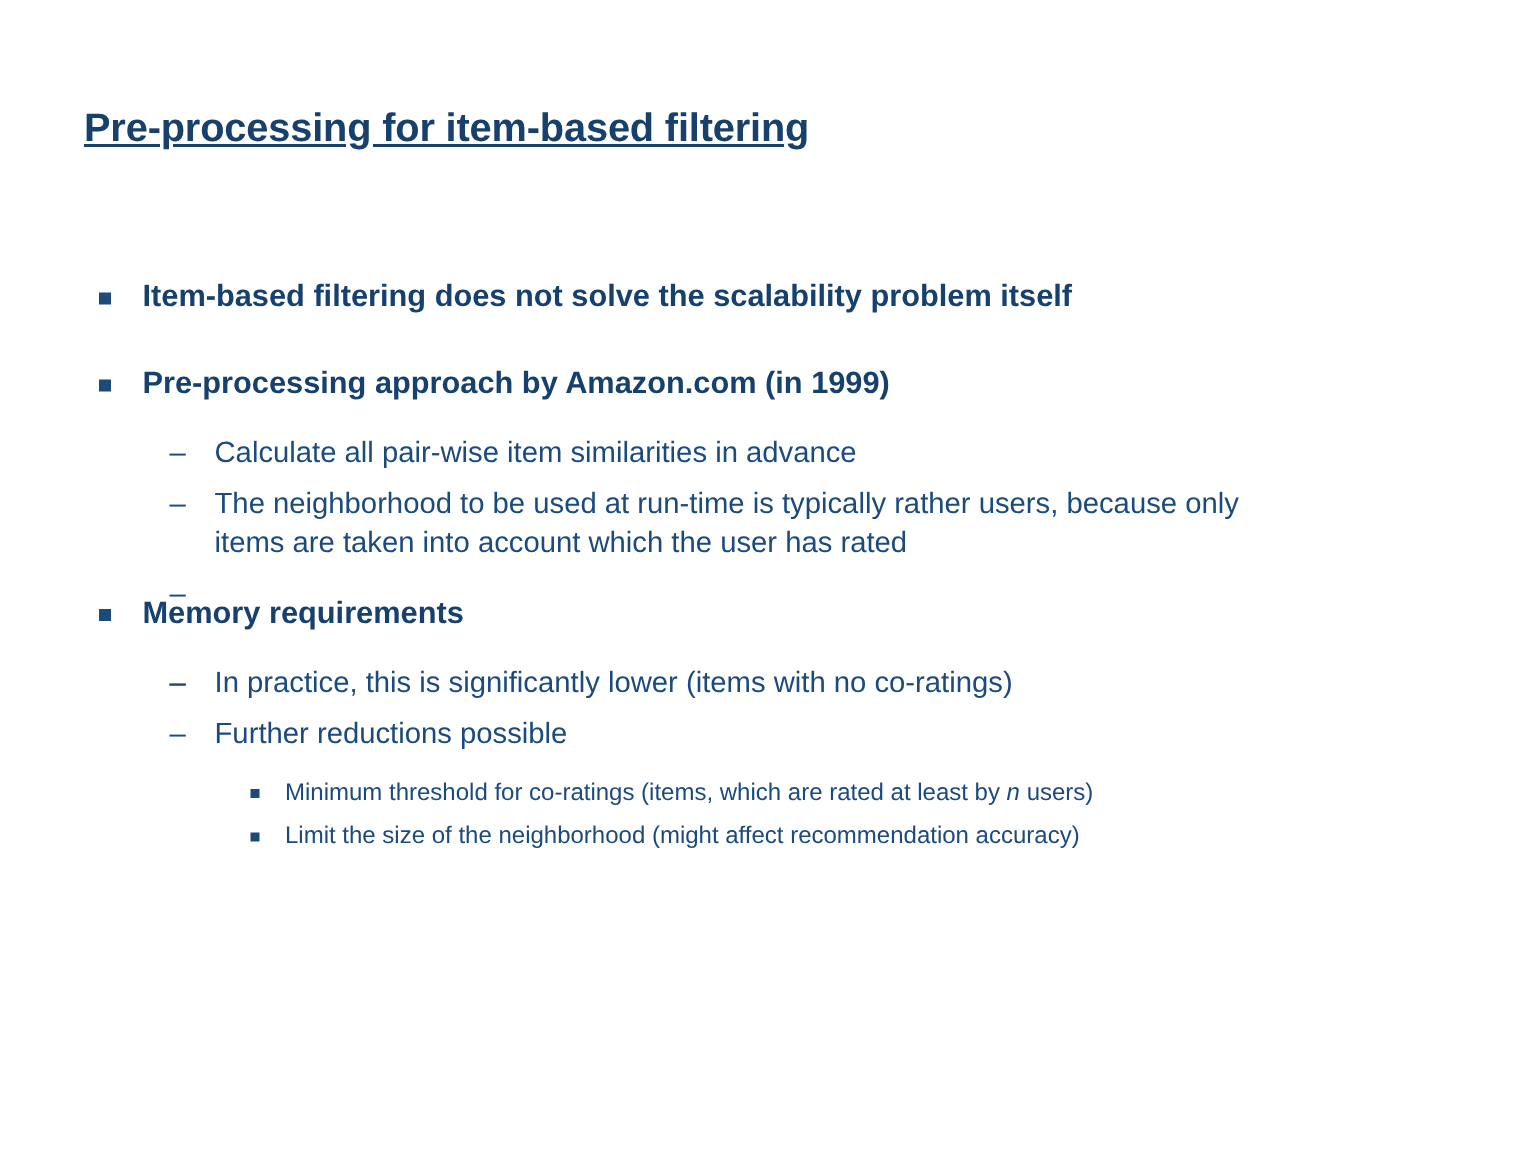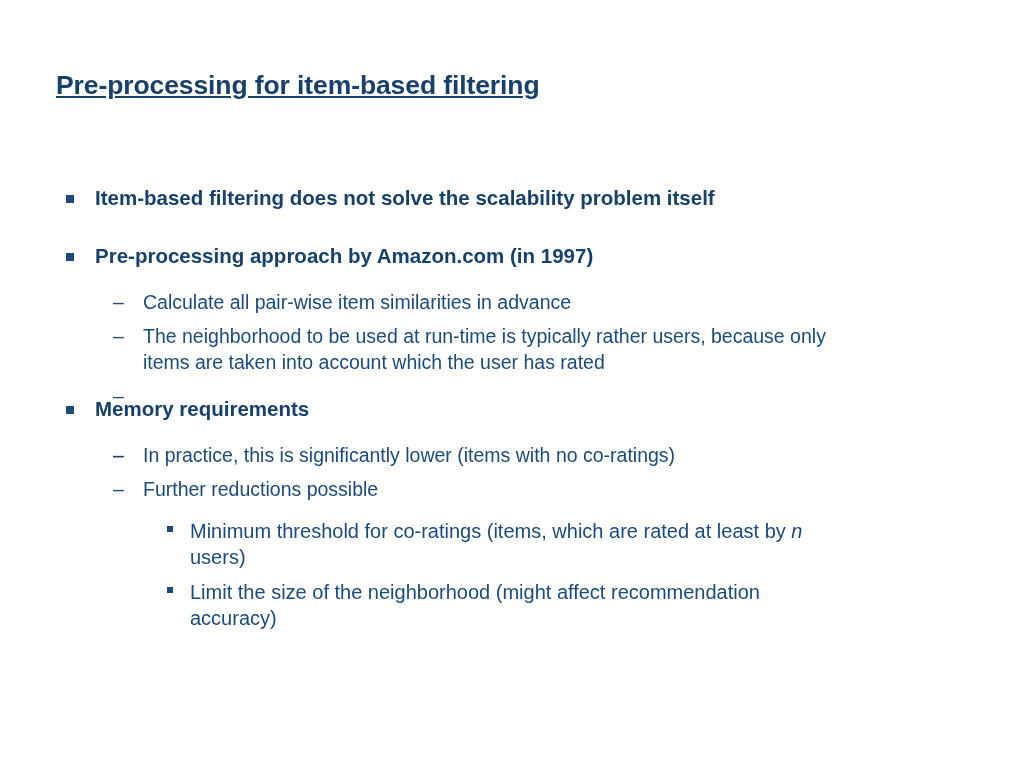--- a/index.html
+++ b/index.html
@@ -96,21 +96,21 @@
     top: 4px;
     font-size: 19.5px;
     color: #1b4a7e;
     line-height: 1.33;
   }
 
   
   li.l3 {
     position: relative;
     padding-left: 190px;
-    font-size: 20px;
+    font-size: 16px;
     font-weight: normal;
     color: #1b4a7e;
     line-height: 1.33;
   }
   li.l3 > .row {
     padding-top: 4px;
     padding-bottom: 4px;
     max-width: 780px;
   }
   li.l3 > .bullet {
@@ -148,21 +148,21 @@
 
       <li class="l1">
         <span class="bullet"></span>
         <div class="row">Item-based filtering does not solve the scalability problem itself</div>
       </li>
 
       <li class="gap-lg"></li>
 
       <li class="l1">
         <span class="bullet"></span>
-        <div class="row">Pre-processing approach by Amazon.com (in 1997)</div>
+        <div class="row">Pre-processing approach by Amazon.com (in 1999)</div>
       </li>
 
       <li class="gap-sm"></li>
 
       <li class="l2">
         <span class="dash">–</span>
         <div class="row">Calculate all pair-wise item similarities in advance</div>
       </li>
 
       <li class="l2">

